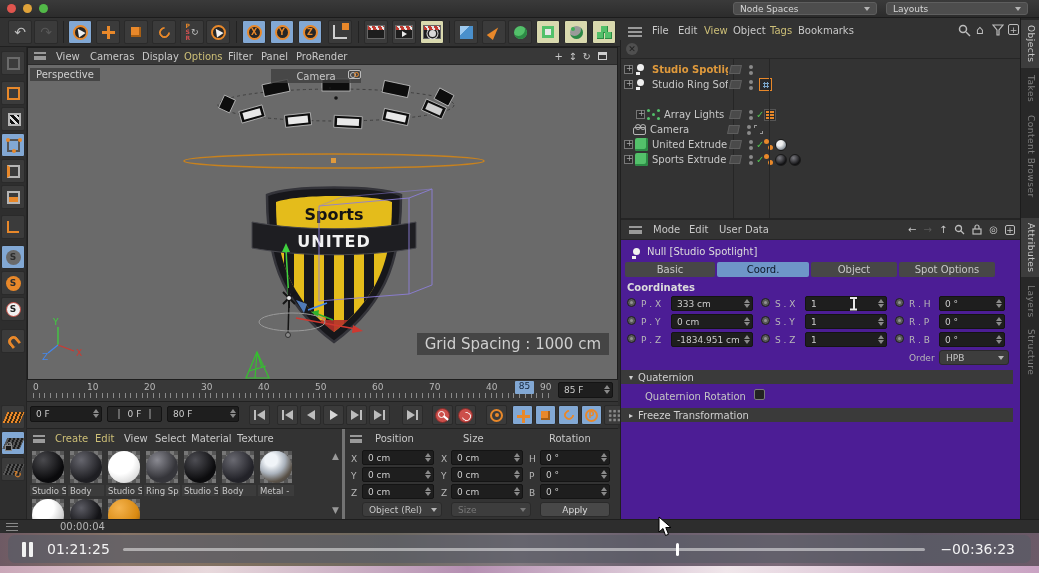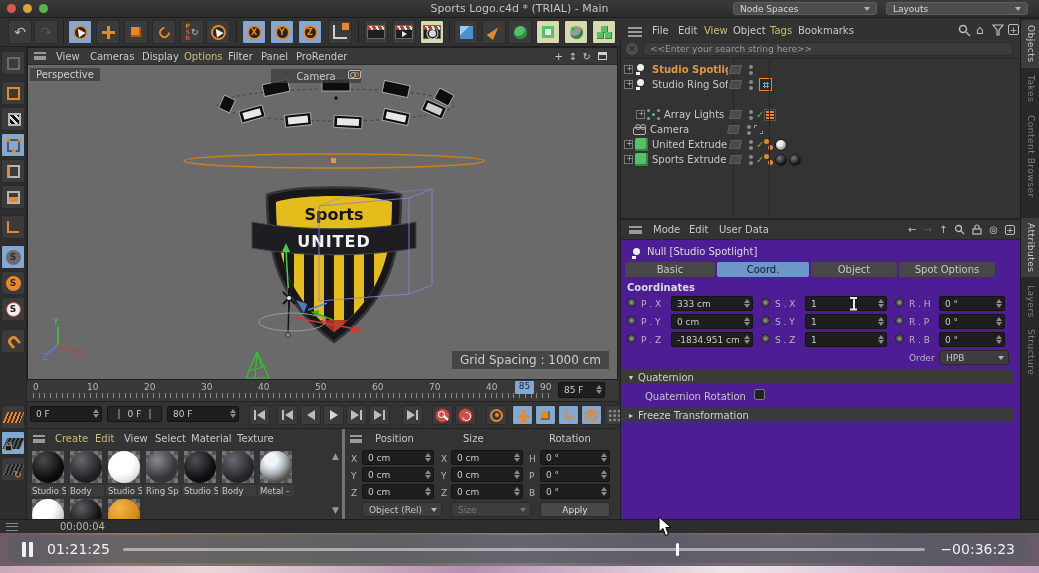--- a/index.html
+++ b/index.html
@@ -69,28 +69,28 @@
 .viewport{left:27px;top:47px;width:591px;height:333px;background:#6a6a6a;border:1px solid #1e1e1e}
 .vmenu{position:absolute;left:0;top:0;width:100%;height:17px;background:#383838;border-bottom:1px solid #2a2a2a}
 .vmenu span{position:absolute;top:3px;font-size:10px;color:#c8c8c8}
 .vmenu span.yel{color:#cdbf77}
 .vnav{position:absolute;top:2px;font-size:11px;color:#cfcfcf}
 .vplabel{position:absolute;left:2px;top:20px;background:#3f3f3fdd;color:#d0d0d0;padding:1px 6px;font-size:10px}
 .camlabel{position:absolute;left:243px;top:21px;width:90px;height:14px;background:#3f3f3fcc;color:#c8c8c8;font-size:10px;display:flex;align-items:center;justify-content:center}
 .camico{position:absolute;left:320px;top:22px;width:13px;height:9px;border:1px solid #bdbdbd;border-radius:2px}
 .camico:before{content:"";position:absolute;left:1px;top:1px;width:4px;height:4px;border:1px solid #bdbdbd;border-radius:50%}
 .camico:after{content:"";position:absolute;right:1px;top:1px;width:3px;height:3px;border:1px solid #e8882a;border-radius:50%}
-.gridsp{position:absolute;right:8px;bottom:10px;background:#3c3c3ccc;color:#cfcfcf;font-size:12px;padding:2px 8px}
+.gridsp{position:absolute;right:8px;bottom:24px;background:#3c3c3ccc;color:#cfcfcf;font-size:15px;padding:2px 8px}
 .scene{position:absolute;left:0;top:0;width:591px;height:333px}
 
 .ruler{left:27px;top:380px;width:591px;height:22px;background:#383838;border-bottom:1px solid #222}
 .rt{position:absolute;top:2px;font-size:9px;color:#b8b8b8}
 .rticks{position:absolute;left:6px;bottom:3px;width:516px;height:5px;background:repeating-linear-gradient(90deg,#8a8a8a 0 1px,transparent 1px 5.72px)}
 .playhead{position:absolute;left:488px;top:1px;width:19px;height:13px;background:#82a8d4;color:#14253a;font-size:9px;text-align:center;border-radius:1px}
-.rfield{position:absolute;left:531px;top:2px;width:47px}
+.rfield{position:absolute;left:531px;top:2px;width:55px}
 .transport{left:27px;top:402px;width:591px;height:27px;background:#333;border-bottom:1px solid #222}
 .fld{position:relative;background:#1e1e1e;border:1px solid #141414;border-radius:2px;color:#ccc;font-size:9px;display:flex;align-items:center;height:16px;padding:0 12px 0 5px;white-space:nowrap;overflow:hidden}
 .sp{position:absolute;right:2px;top:2px;display:flex;flex-direction:column;gap:1px}
 .sp i{width:0;height:0;border-left:3px solid transparent;border-right:3px solid transparent}
 .sp i:first-child{border-bottom:4px solid #8a8a8a}.sp i:last-child{border-top:4px solid #8a8a8a}
 .tbt{position:absolute;top:3px;width:21px;height:20px;background:#3b3b3b;border:1px solid #2a2a2a;border-radius:2px;display:flex;align-items:center;justify-content:center;gap:1px}
 .tbt.blue{background:#82a8d4}
 .tri-r{width:0;height:0;border-top:5px solid transparent;border-bottom:5px solid transparent;border-left:8px solid #bdbdbd}
 .tri-l{width:0;height:0;border-top:5px solid transparent;border-bottom:5px solid transparent;border-right:8px solid #bdbdbd}
 .bbar{width:2px;height:10px;background:#bdbdbd}
@@ -206,21 +206,20 @@
 .prem{font-size:14px;color:rgba(255,255,255,.92);margin-right:16px;width:76px;text-align:right}
 .mcursor{position:absolute;left:658px;top:516px;z-index:99}
 </style>
 </head>
 <body>
 
 <div class="abs titlebar">
   <span class="tl" style="background:#e0554e"></span>
   <span class="tl" style="background:#e0a33a"></span>
   <span class="tl" style="background:#52b948"></span>
-  <span class="title">Sports Logo.c4d * (TRIAL) - Main</span>
   <div class="tb-dd" style="left:733px;top:2px;width:144px">
     <span>Node Spaces</span>
       <i class="chev"></i>
   </div>
   <div class="tb-dd" style="left:886px;top:2px;width:142px">
     <span>Layouts</span>
       <i class="chev"></i>
   </div>
 </div>
 
@@ -748,21 +747,20 @@
       <i class="chev" style="border-top-color:#777"></i>
     </div>
   <div class="apply" style="position:absolute;left:195px;top:73px;width:70px">
       <span>Apply</span>
     </div>
 </div>
 
 <div class="abs rpanel">
   <div class="omsearch">
     <span class="clrbtn">✕</span>
-    <input class="om-search" placeholder="&lt;&lt;Enter your search string here&gt;&gt;" style="">
   </div>
   <div class="omtree">
     <div class="om-row" style="top:3px">
       <i class="plus"></i>
         <span class="oicon null"></span>
       <span class="olabel sel">Studio Spotlight</span>
       <span class="chip"></span>
         <span class="vdots">
           <i></i>
           <i></i>

